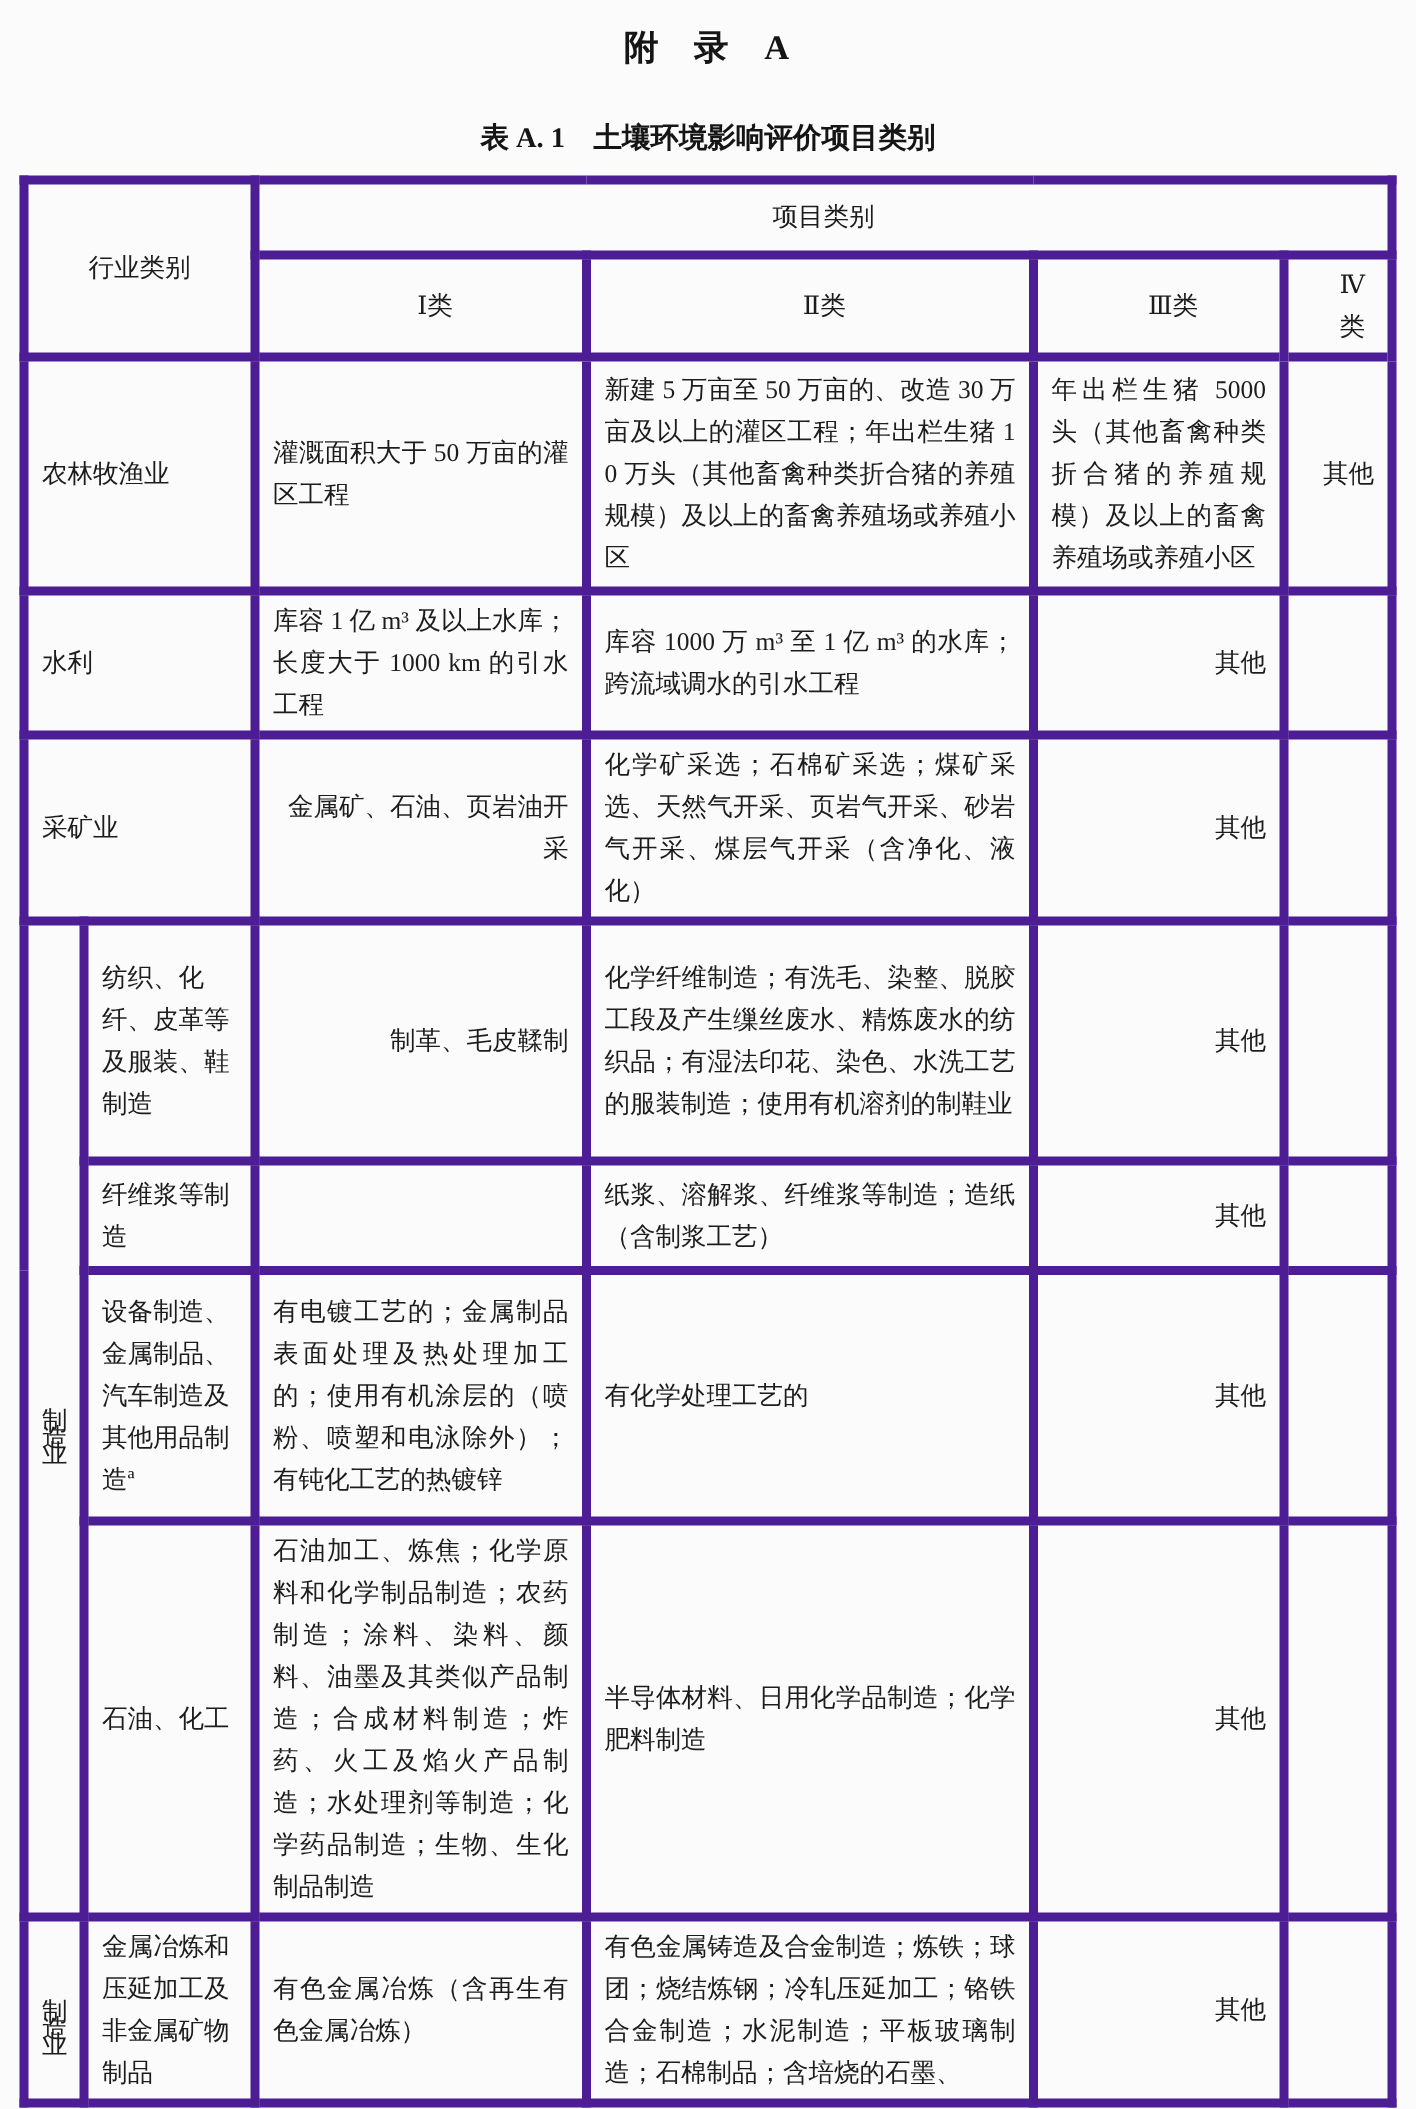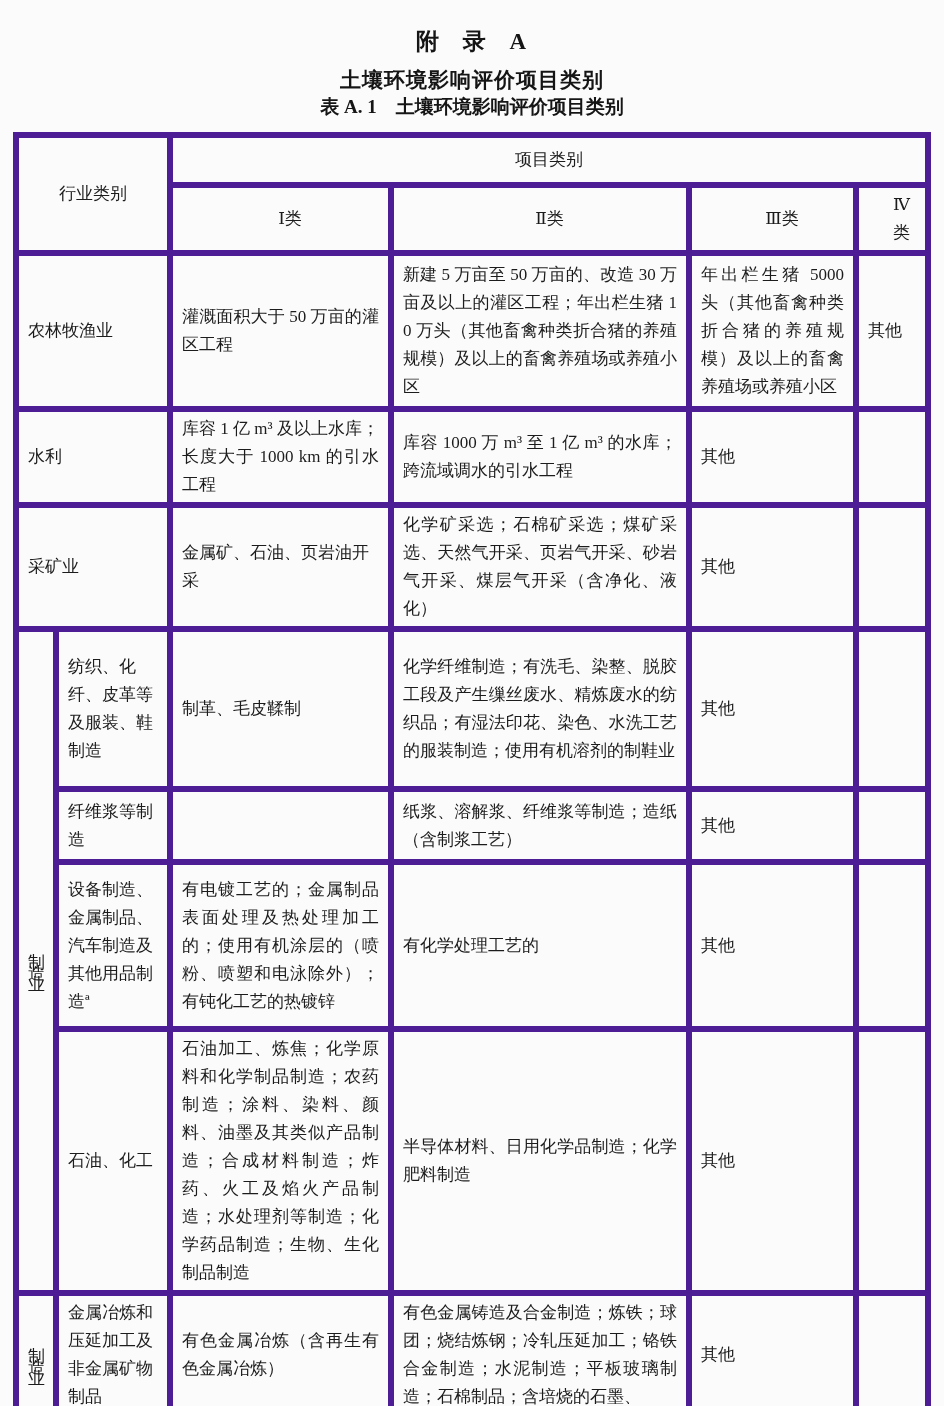--- a/index.html
+++ b/index.html
@@ -2,45 +2,45 @@
 <html lang="zh"><head>
 <meta charset="utf-8">
 <style>
   html,body { margin:0; padding:0; }
   body {
     width:944px; height:1406px; overflow:hidden;
     background:#fbfbfb;
     color:#1a1a1a;
     font-family:"Liberation Serif","DejaVu Serif",serif;
   }
-  .titles { text-align:center; padding-top:26px; font-weight:bold; color:#151515; }
+  .titles { text-align:center; padding-top:16px; font-weight:bold; color:#151515; }
   .title-line1 { font-size:23px; word-spacing:14px; letter-spacing:2px; }
   .title-line2 { font-size:20px; margin-top:7px; }
   .title-line3 { font-size:21px; margin-top:9px; letter-spacing:1px; }
-  .caption { text-align:center; font-weight:bold; font-size:19px; margin-bottom:12px; color:#151515; }
+  .caption { text-align:center; font-weight:bold; font-size:19px; margin-top:32px; margin-bottom:12px; color:#151515; }
 
   table.main {
     border-collapse:collapse; table-layout:fixed;
     width:912px; margin:0 auto;
     border:2px solid #232323;
     border-bottom:5px solid #151515;
   }
   td, th {
     border:6px solid #4c1d95;
     font-size:17px; line-height:28px;
     padding:3px 9px;
     font-weight:normal;
     color:#1c1c1c;
     vertical-align:middle;
     word-break:break-all;
     overflow:hidden;
   }
   tr.h1 th { height:38px; text-align:center; }
   tr.h2 th { height:31px; text-align:center; border-bottom:3px solid #1f1f1f;padding-left:28px; }
-  .c  { text-align:left; }
+  .c  { text-align:right; }
   .l  { text-align:justify; text-align-last:left; }
   .ind { text-align:left; }
   tr.r0 { height:156px; }
   tr.r1 { height:96px; }
   tr.r2 { height:122px; }
   tr.r3 { height:160px; }
   tr.r4 { height:73px; }
   tr.r5 { height:167px; }
   tr.r6 { height:251px; }
   tr.r7 { height:123px; }
@@ -51,21 +51,20 @@
     text-orientation:upright;
     letter-spacing:11px;
     font-size:17px;
   }
 </style>
 </head>
 <body>
 
 <div class="titles">
   <div class="title-line1">附 录 A</div>
-  <div class="title-line3">土壤环境影响评价项目类别</div>
 </div>
 
 <div class="caption">表 A. 1　土壤环境影响评价项目类别</div>
 
 <table class="main">
   <colgroup>
     <col style="width:40px">
       <col style="width:114px">
       <col style="width:221px">
     <col style="width:298px">

